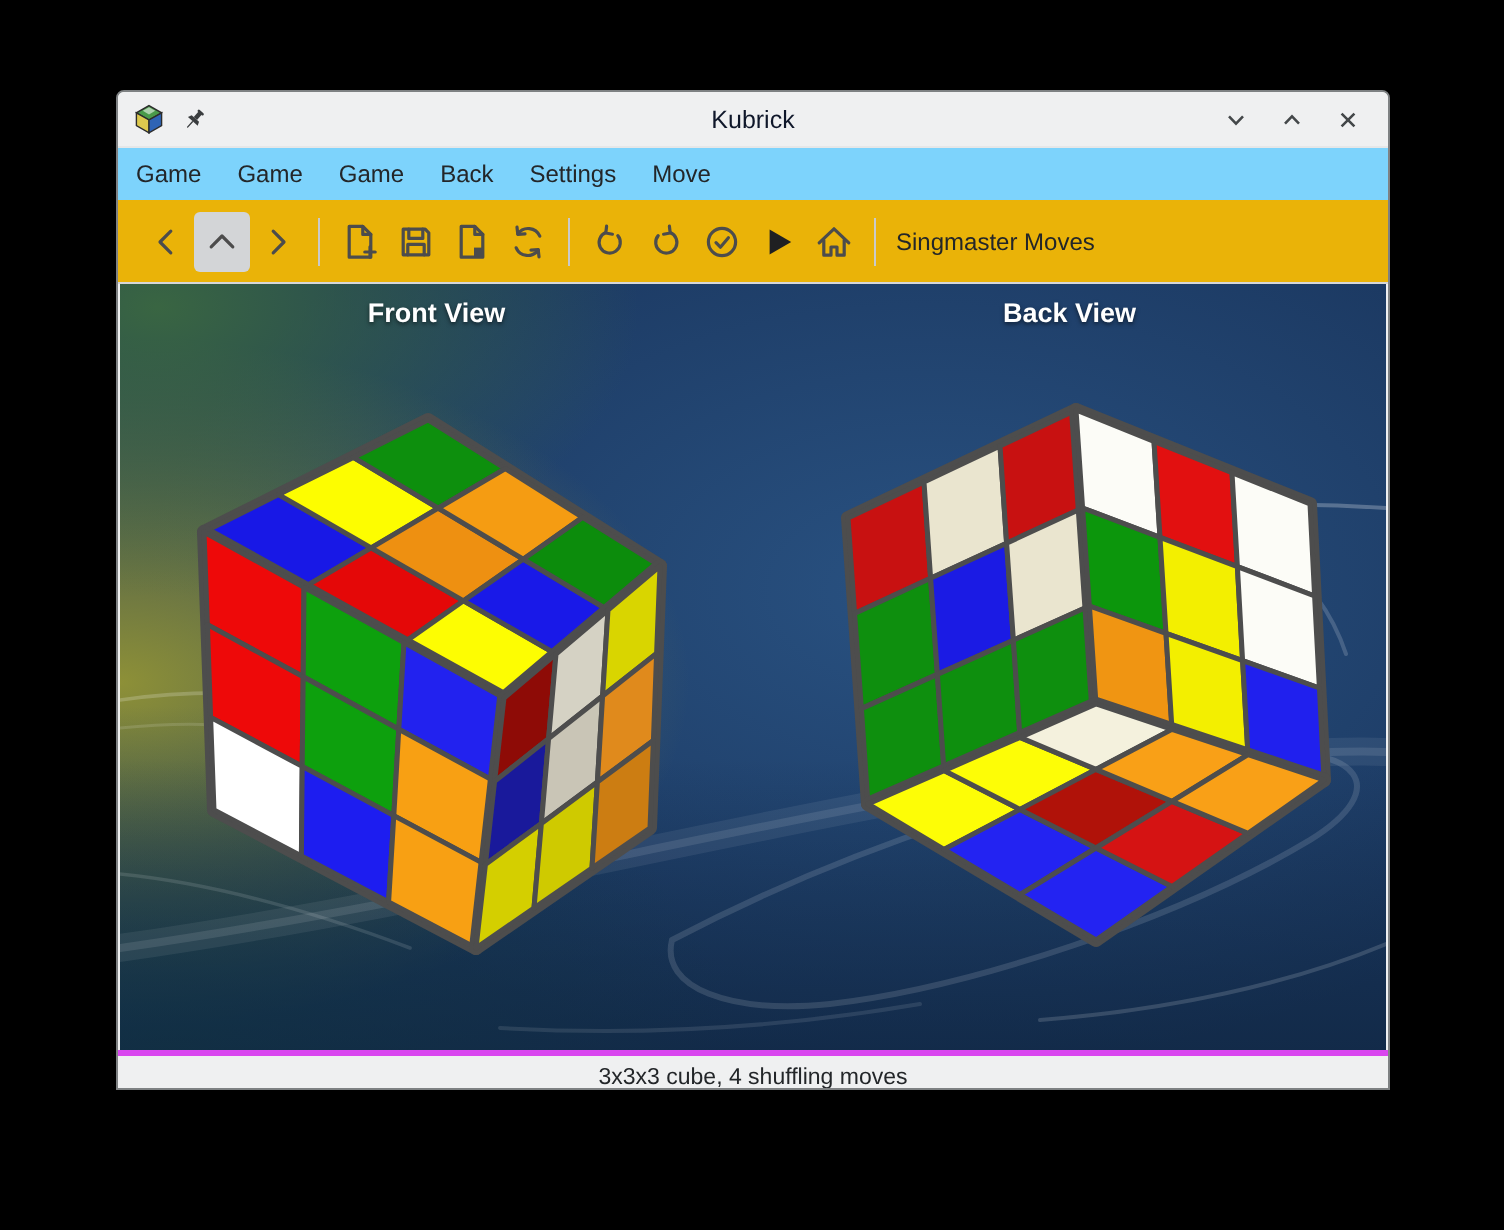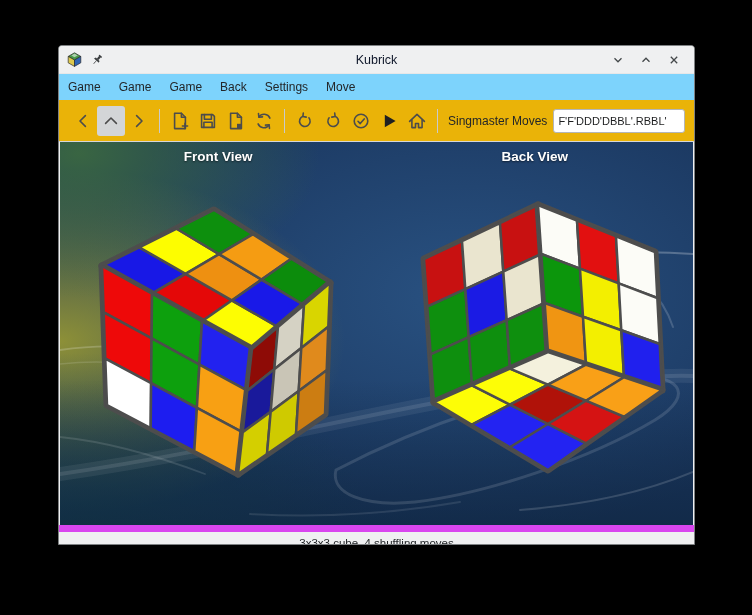--- a/index.html
+++ b/index.html
@@ -20,21 +20,21 @@
     border-radius:3px;flex:0 0 auto;}
   .tool-btn.pressed{background:#d3d5d7;}
   .tool-sep{width:1px;height:24px;background:#c9cacb;margin:0 6px;flex:0 0 auto;}
   .sm-label{font-size:12px;color:#232629;margin:0 6px 0 4px;white-space:nowrap;}
   .sm-input{width:122px;height:20px;font-family:"Liberation Sans",sans-serif;font-size:11px;
     color:#1d1e1f;background:#fff;border:1px solid #b4b6b8;border-radius:3px;padding:1px 4px;}
   .viewport{position:relative;width:633px;height:383px;margin:0 1px;background:#16335a;}
   .view-label{position:absolute;top:7px;width:50%;text-align:center;color:#ffffff;
     font-size:13.5px;font-weight:bold;text-shadow:0 1px 2px rgba(0,0,0,.55);pointer-events:none;}
   .view-label.left{left:0;} .view-label.right{right:0;}
-  .statusbar{height:21px;border-top:7px solid #d946ef;background:#eff0f1;display:flex;
+  .statusbar{height:21px;border-top:3px solid #d946ef;background:#eff0f1;display:flex;
     align-items:center;justify-content:center;}
   .status-text{font-size:11.5px;color:#232629;}
   .icon{display:block;}
   svg .ln{fill:none;stroke:#4c4c4c;stroke-width:1.6;stroke-linecap:round;stroke-linejoin:round;}
 </style>
 </head>
 <body>
 
 <div class="window">
 
@@ -155,21 +155,20 @@
         </svg>
     </div>
     <div class="tool-btn">
       <svg class="icon" width="22" height="22" viewBox="0 0 22 22">
         <path class="ln" d="M3.6 11.4 L11 4.4 L18.4 11.4"></path>
         <path class="ln" d="M5.9 10 V17.6 H9.5 V13.5 H12.5 V17.6 H16.1 V10"></path>
         </svg>
     </div>
     <div class="tool-sep"></div>
     <span class="sm-label">Singmaster Moves</span>
-    <input class="sm-input" type="text" value="F'F'DDD'DBBL'.RBBL'" style="">
   </div>
 
   <div class="viewport">
     <svg id="scene-svg" width="633" height="383" viewBox="60 140 633 383">
       <defs>
         <radialGradient id="gOlive" cx="0.0" cy="0.52" r="0.45">
           <stop offset="0" stop-color="#9a9a33" stop-opacity="0.9"></stop>
           <stop offset="1" stop-color="#9a9a33" stop-opacity="0"></stop>
         </radialGradient>
         <radialGradient id="gGreen" cx="0.03" cy="0.03" r="0.38">

